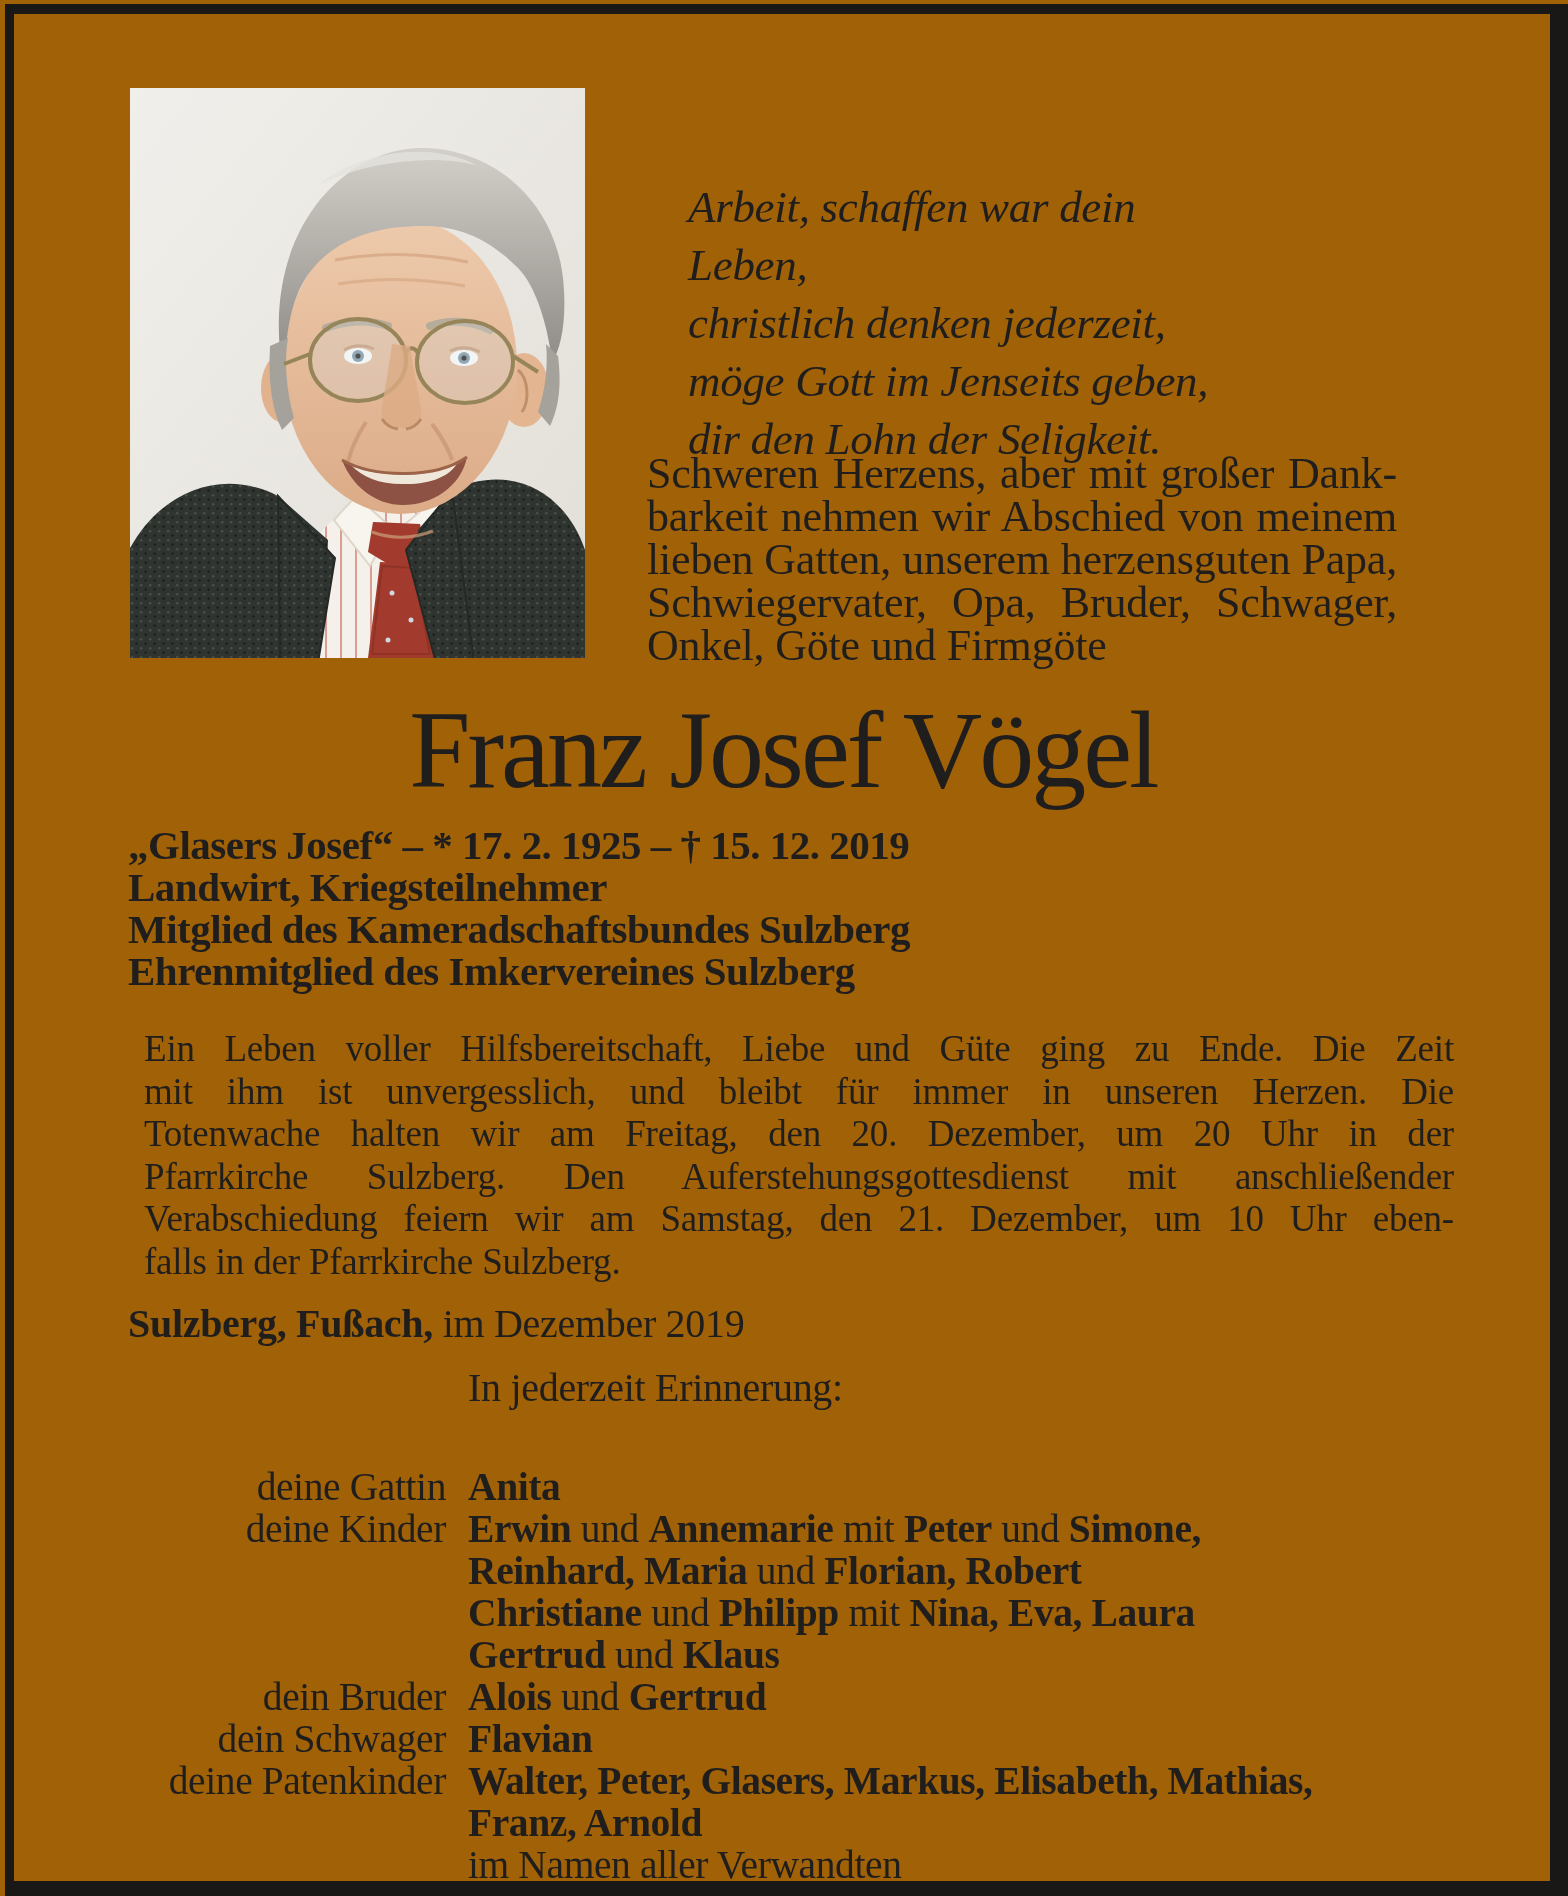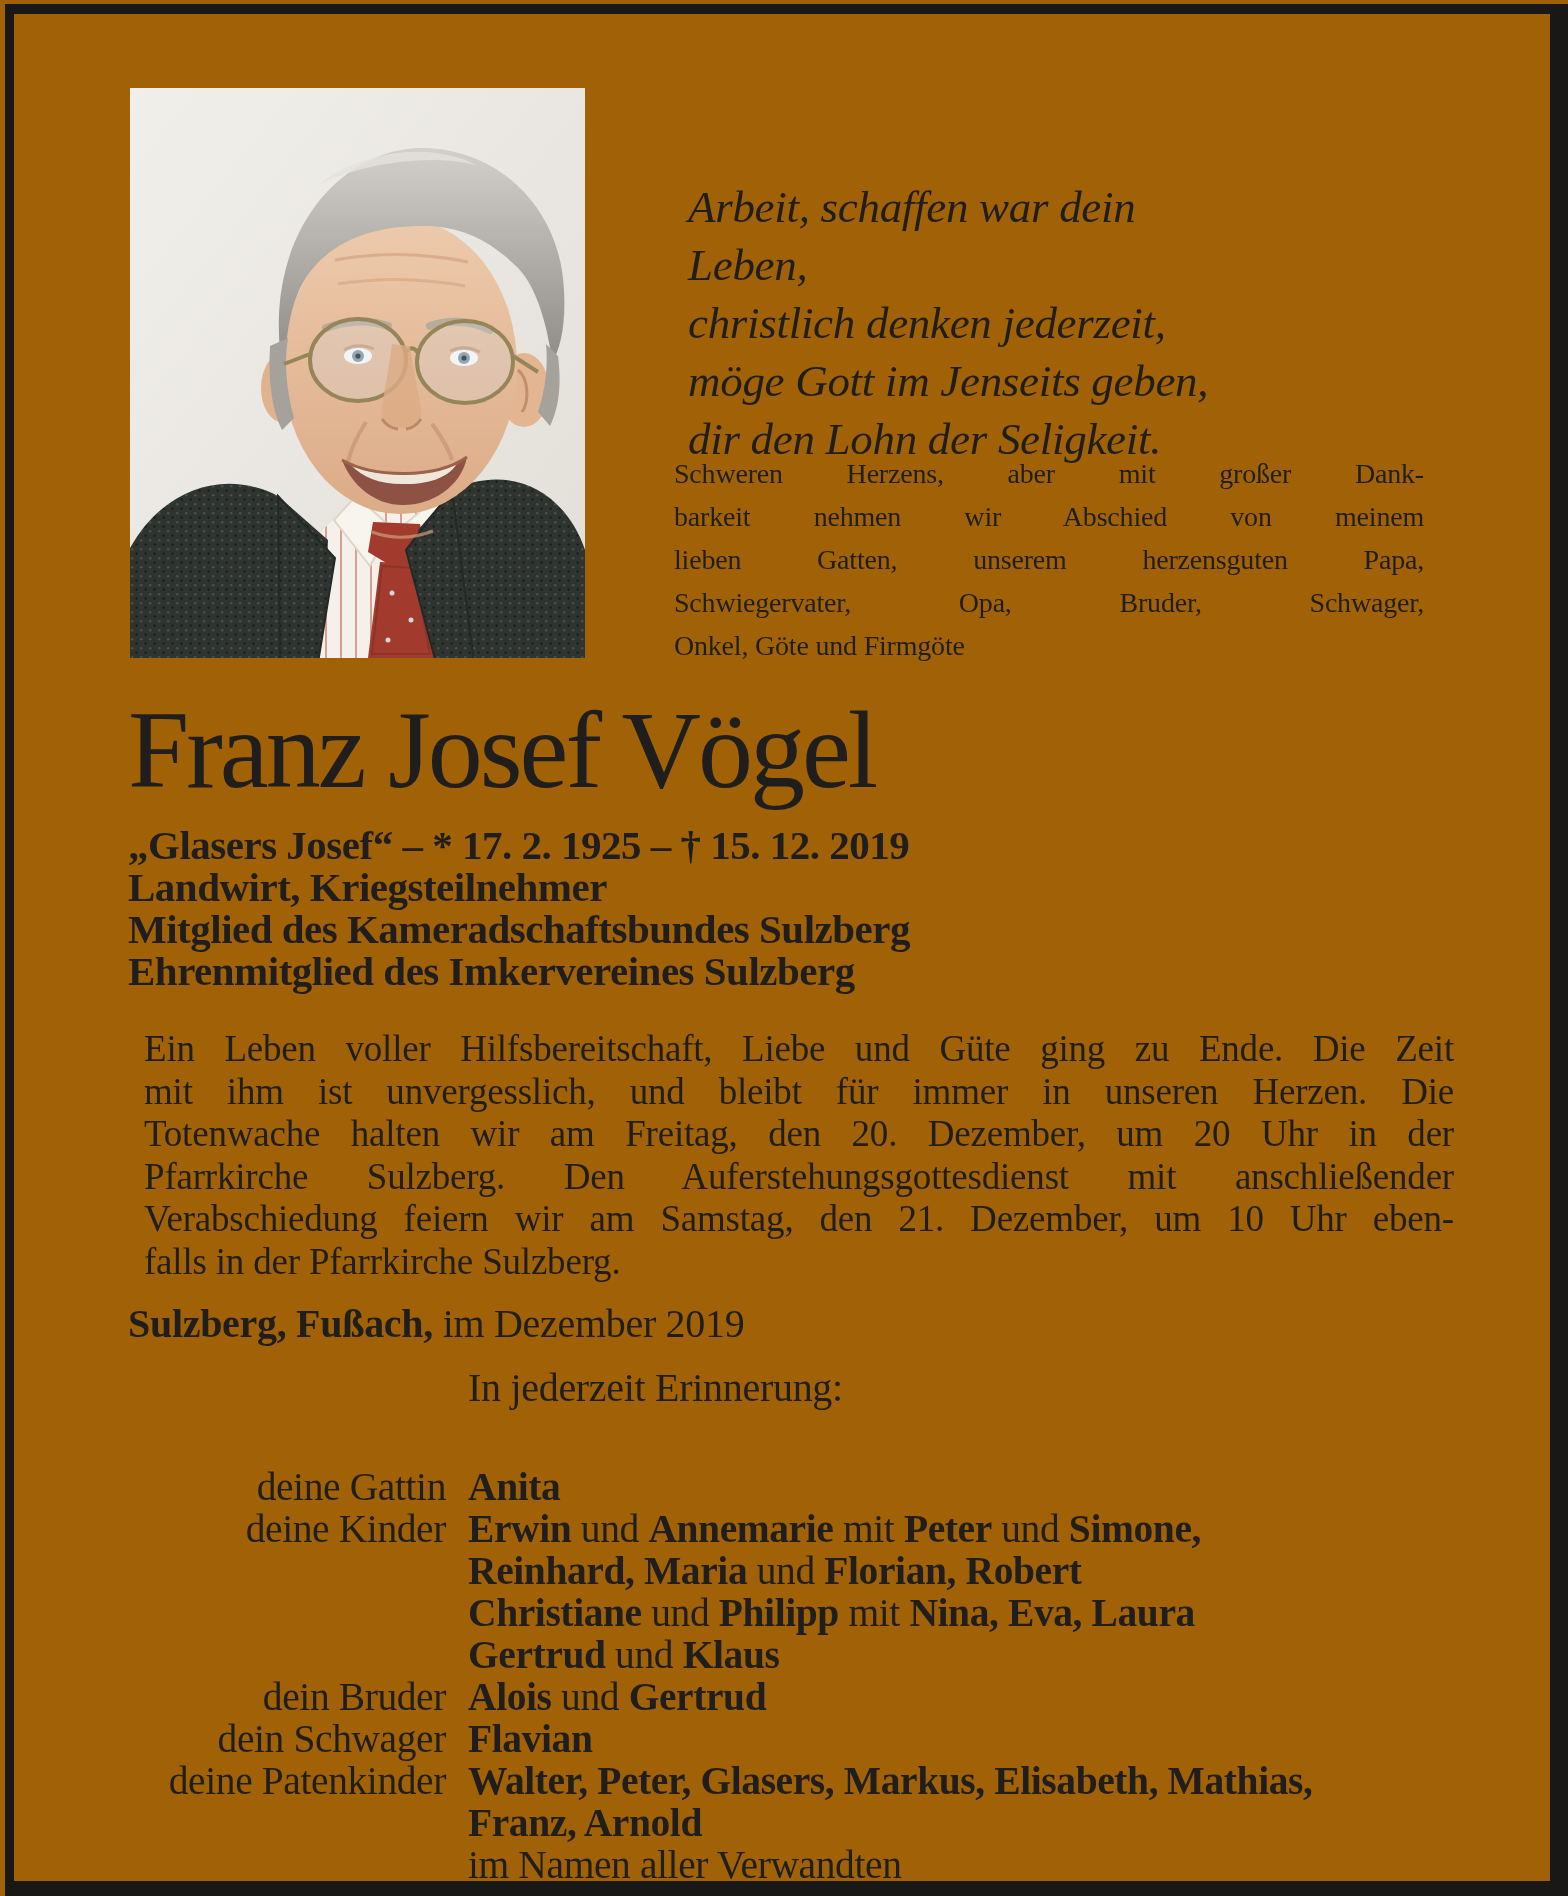--- a/index.html
+++ b/index.html
@@ -22,28 +22,28 @@
   .photo{
     position:absolute;left:130px;top:88px;width:455px;height:570px;
   }
   .photo svg{display:block;width:100%;height:100%;}
   .poem{
     position:absolute;left:688px;top:178px;width:560px;
     font-style:italic;font-size:45px;line-height:58px;
     letter-spacing:-0.3px;
   }
   .intro{
-    position:absolute;left:674px;top:452px;width:750px;
-    font-size:28px;line-height:43px;letter-spacing:-0.2px;
+    position:absolute;left:647px;top:452px;width:750px;
+    font-size:44px;line-height:43px;letter-spacing:-0.2px;
   }
   .jlines .line{text-align:justify;text-align-last:justify;}
   .jlines .line.last{text-align-last:left;}
   .name{
     position:absolute;left:128px;top:694px;width:1310px;
-    text-align:left;font-size:110px;line-height:112px;
+    text-align:center;font-size:110px;line-height:112px;
     letter-spacing:-3px;font-weight:400;white-space:nowrap;
   }
   .subtitle{
     position:absolute;left:128px;top:824px;width:1310px;
     font-weight:700;
     font-size:41px;line-height:42px;letter-spacing:-0.5px;
   }
   .bodytext{
     position:absolute;left:144px;top:1028px;width:1310px;
     font-size:37px;line-height:42.5px;letter-spacing:-0.2px;

